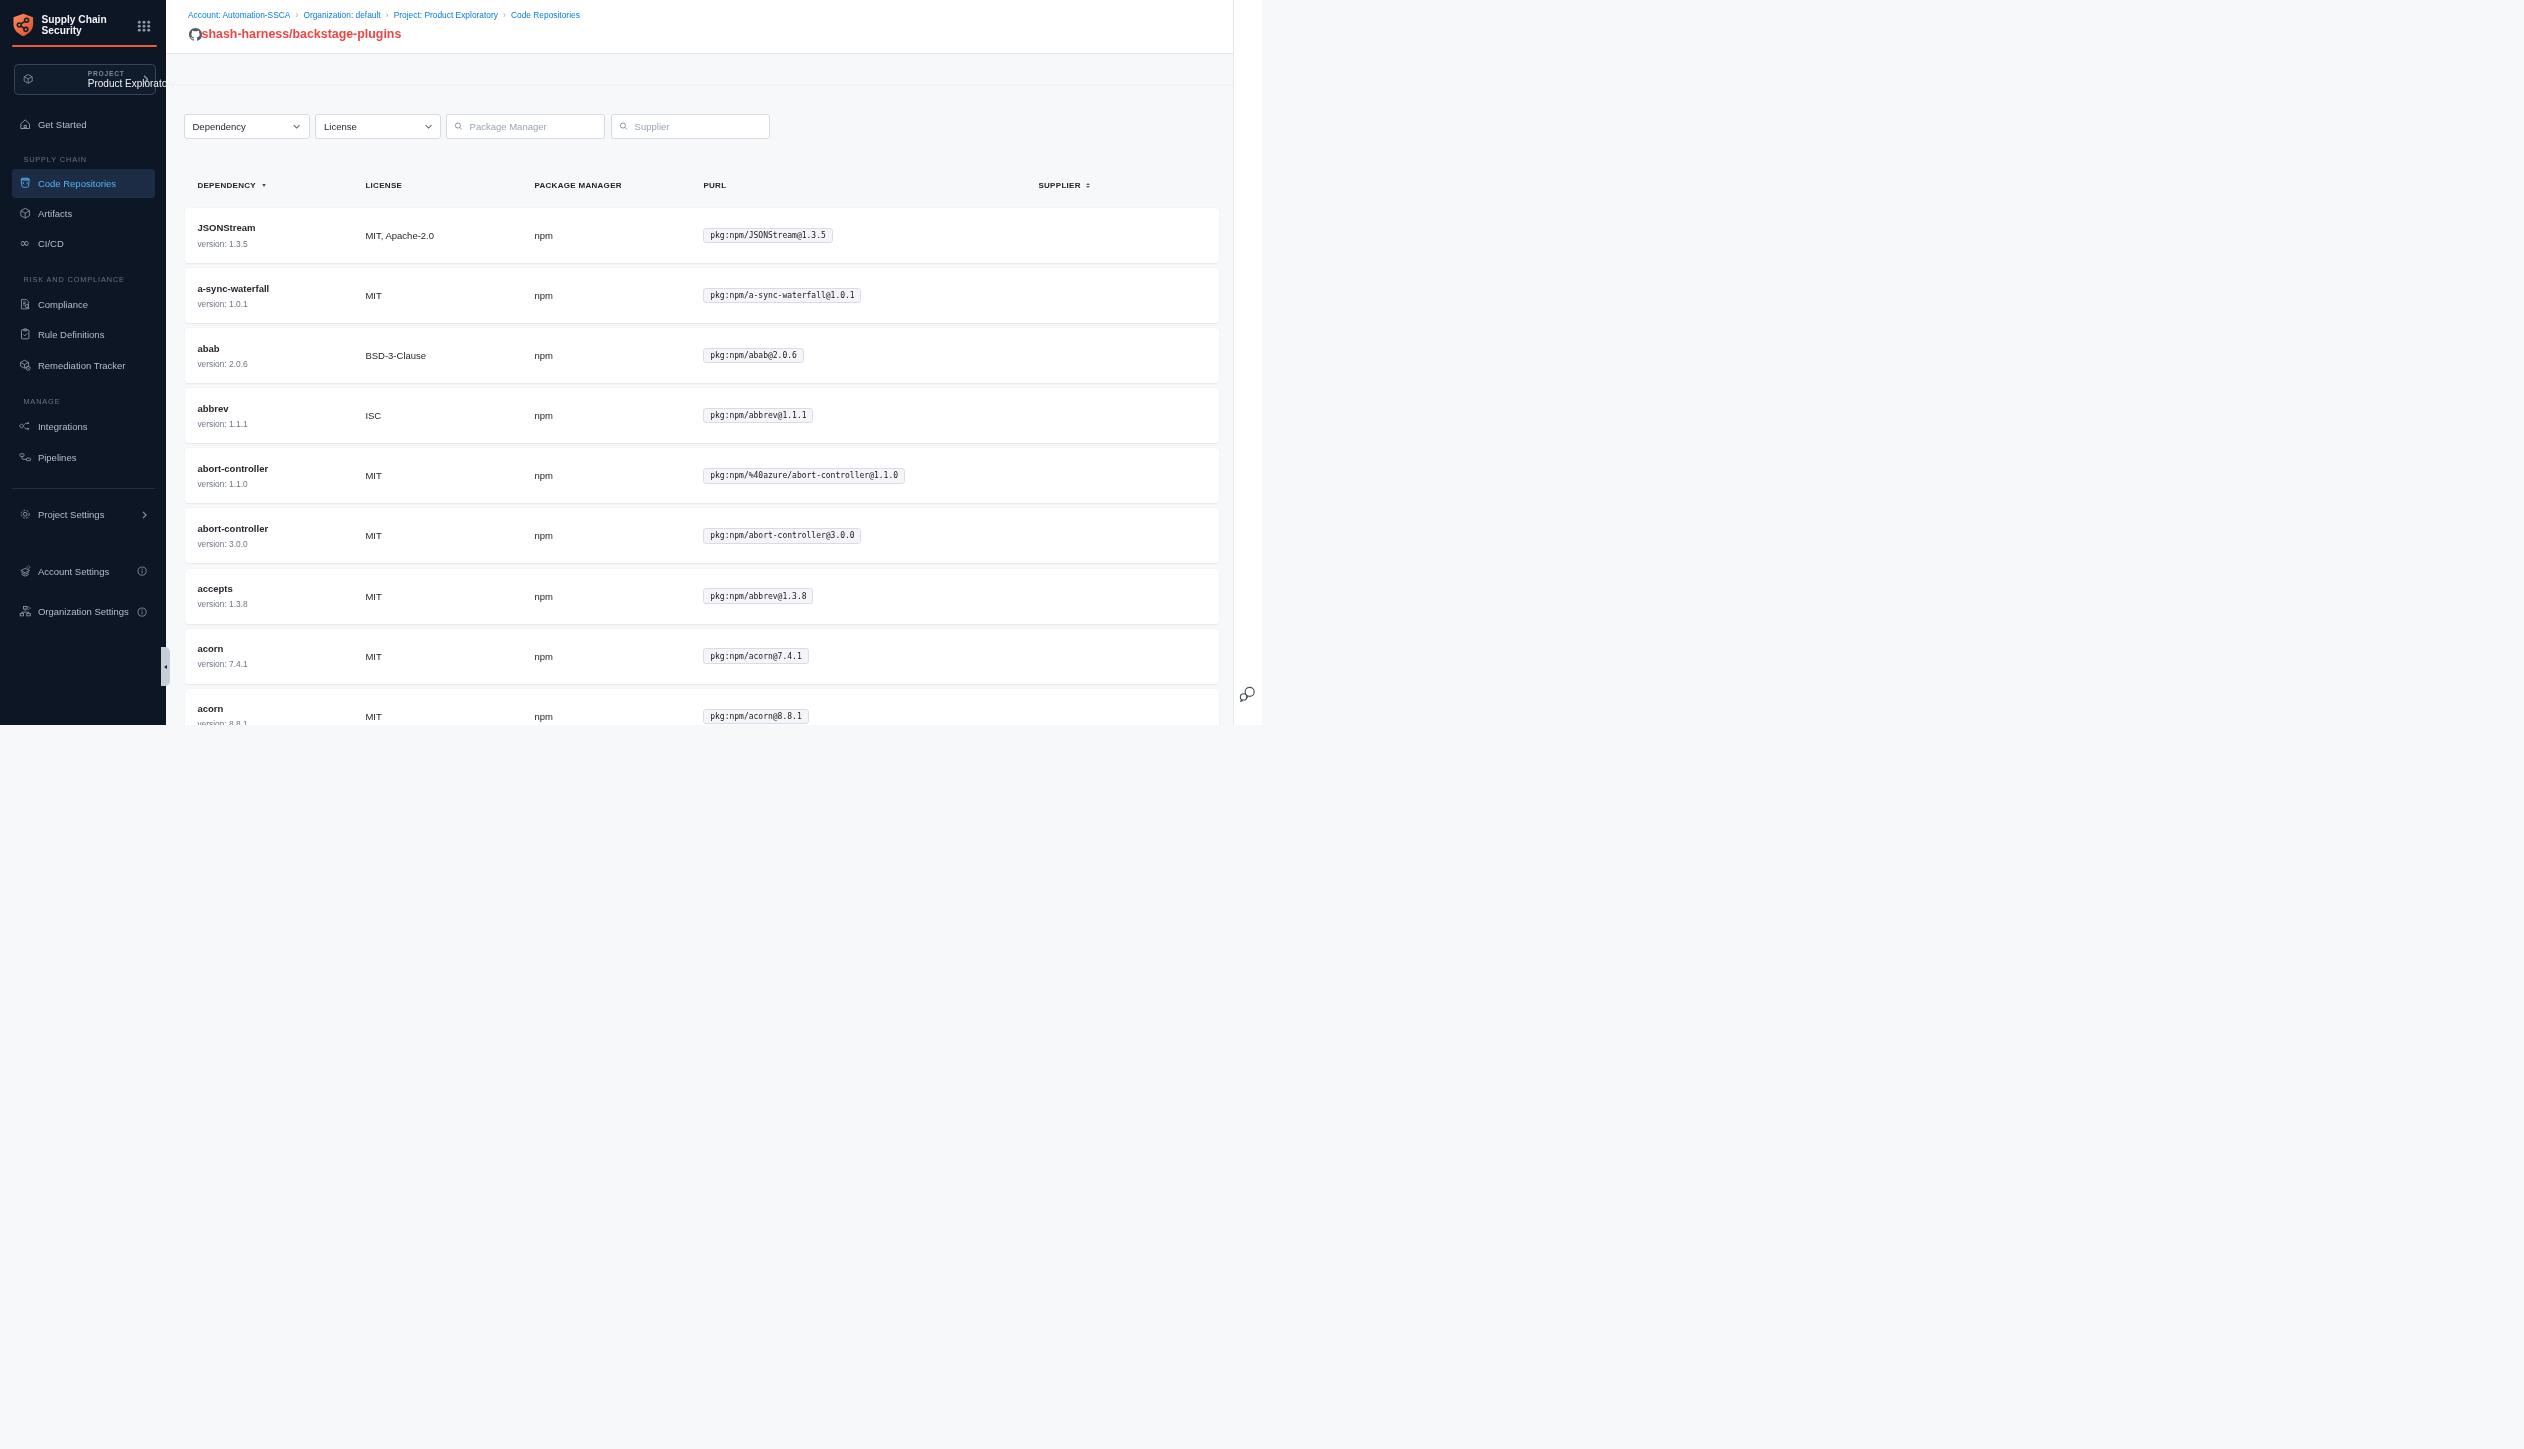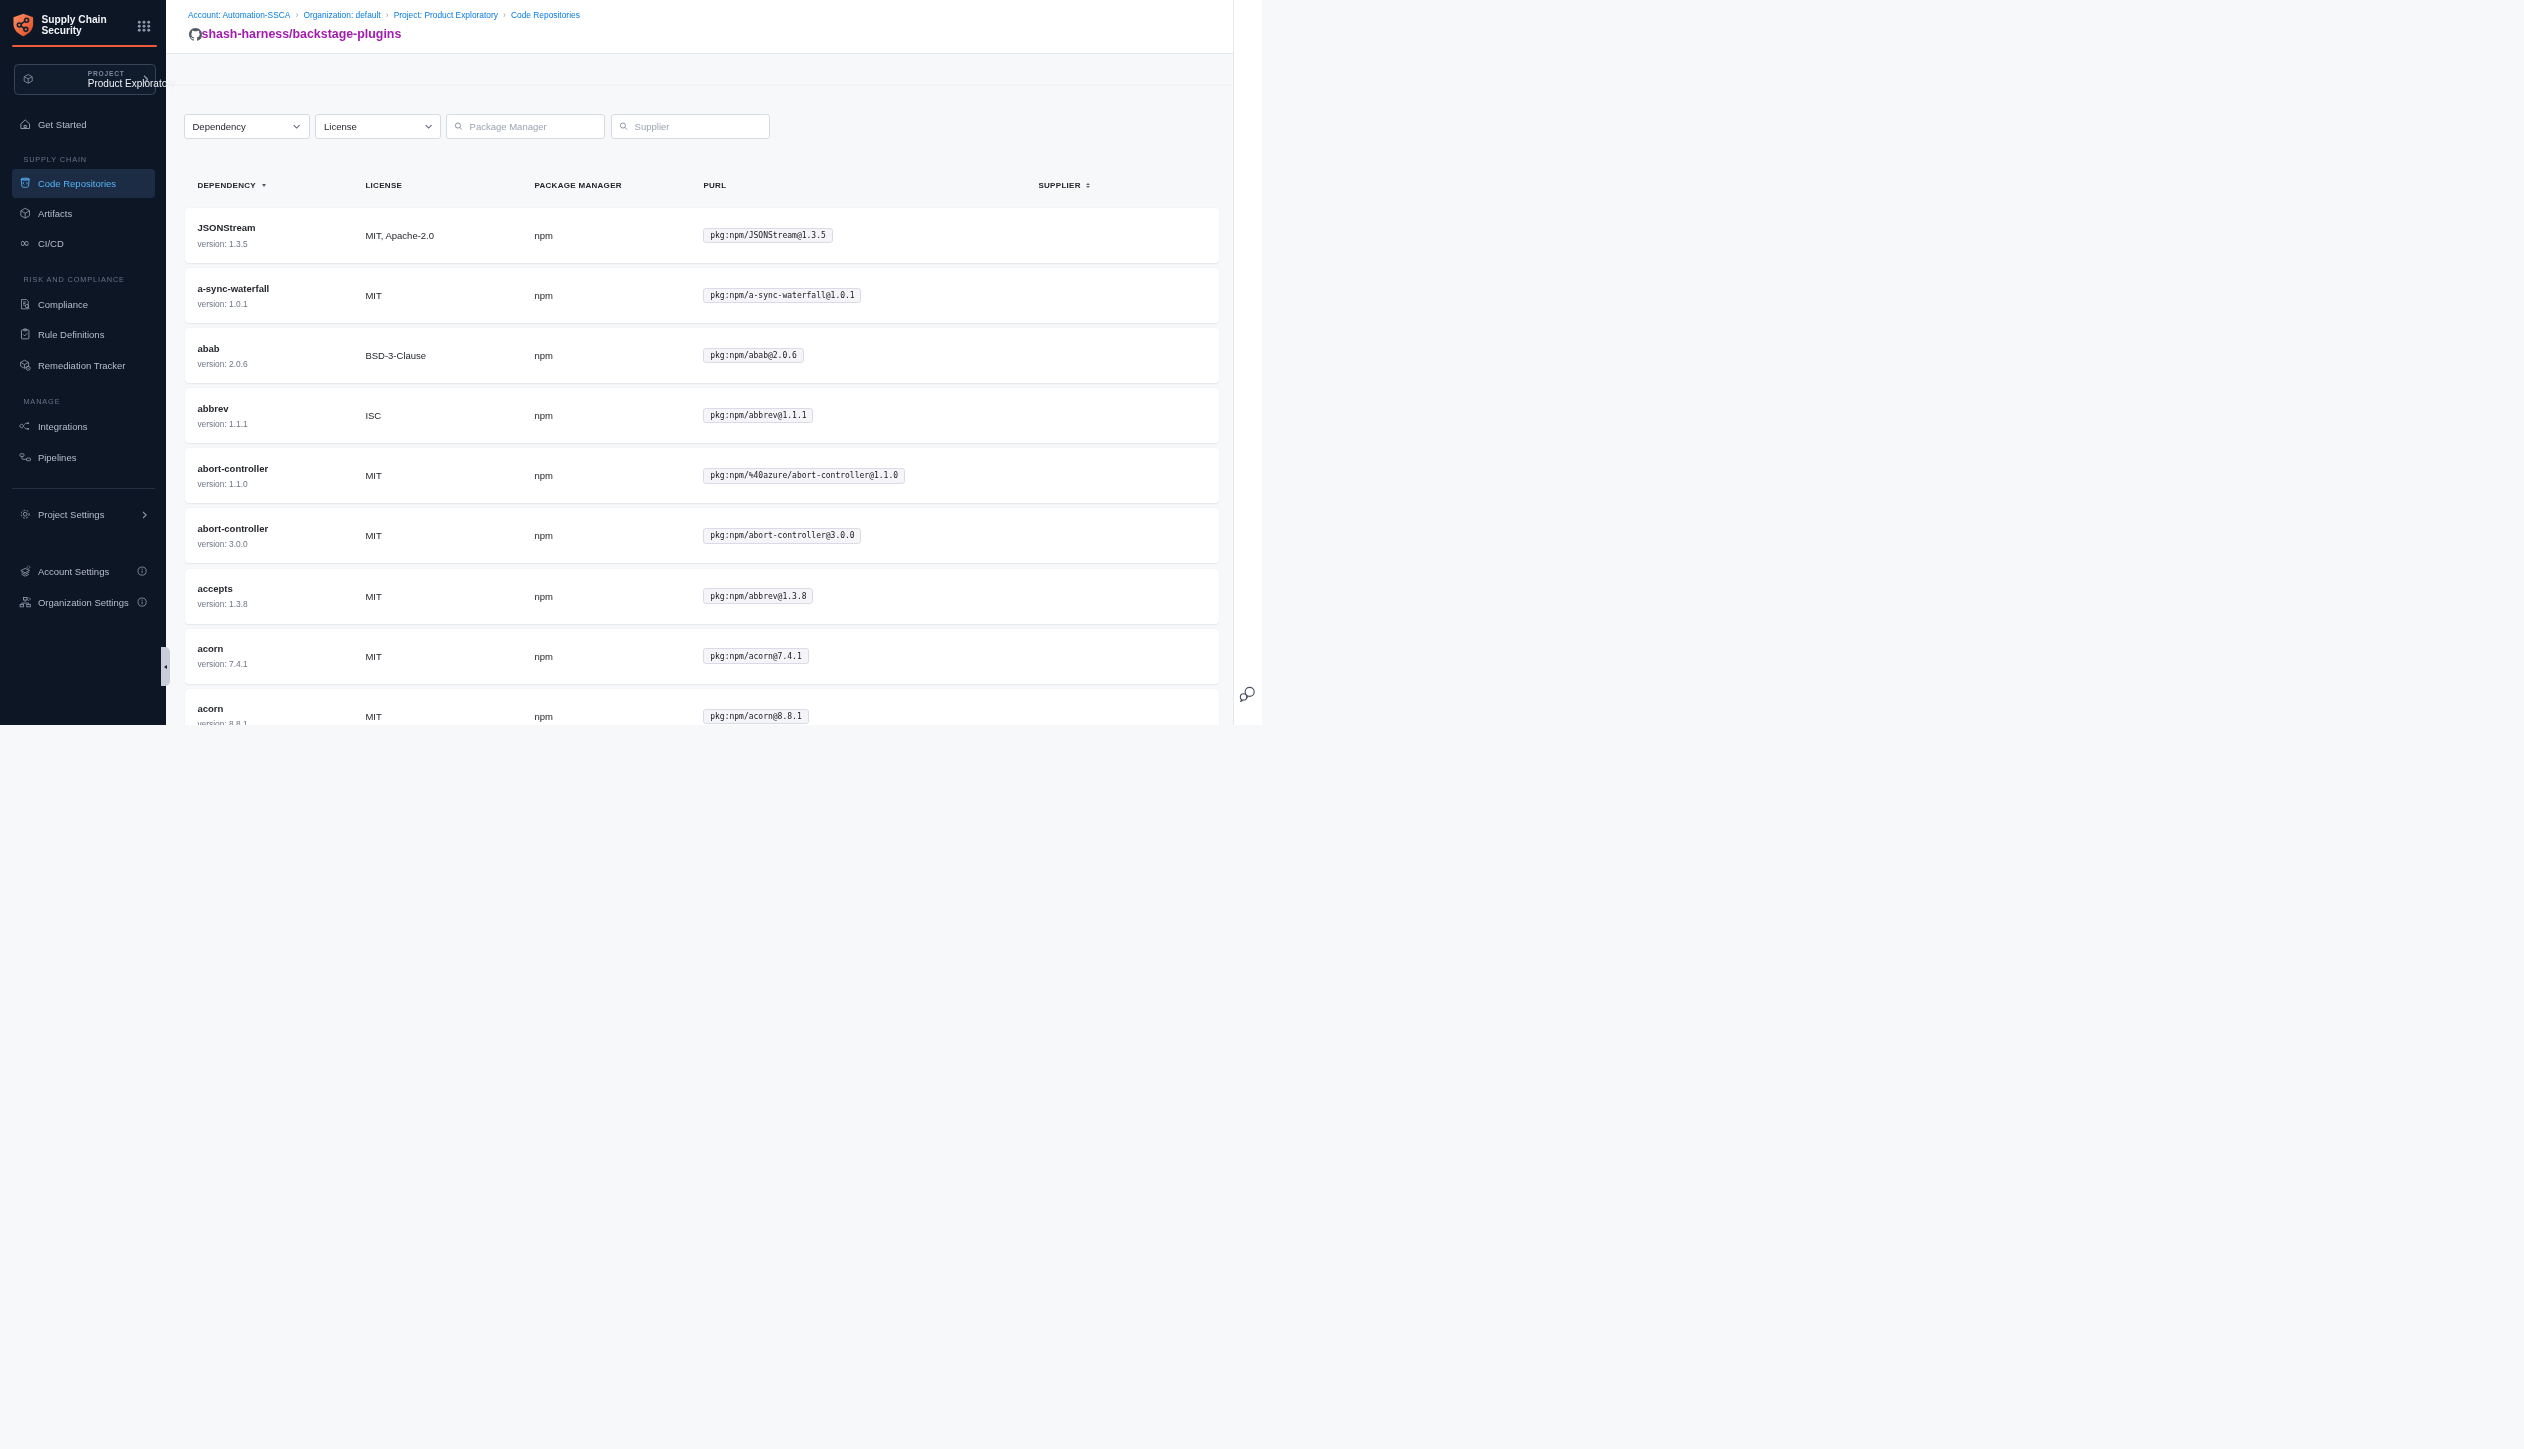--- a/index.html
+++ b/index.html
@@ -36,21 +36,21 @@
     display:flex;align-items:center;justify-content:center;margin-left:5.1px;margin-right:5.8px;}
   .collapse-handle{position:absolute;left:161px;top:647px;width:8.8px;height:39px;background:#c7cdd9;
     border-radius:0 5.1px 5.1px 0;z-index:9;display:flex;align-items:center;justify-content:center;cursor:pointer;}
   .collapse-tri{width:0;height:0;border-top:2.9px solid transparent;border-bottom:2.9px solid transparent;border-right:3.7px solid #1a2230;}
   
   .main{position:absolute;left:166px;top:0;width:1097px;height:725px;background:#f6f8fa;}
   .topbar{position:absolute;top:0;left:0;right:0;height:53px;background:#fff;border-bottom:0.7px solid #e4e7ec;}
   .breadcrumb{position:absolute;left:22px;top:10.2px;font-size:8.4px;color:#98a1ae;display:flex;align-items:center;gap:5.1px;}
   .breadcrumb a{color:#0a7ce0;text-decoration:none;cursor:pointer;}
   .title-row{position:absolute;left:22.6px;top:27px;display:flex;align-items:center;}
-  .page-title{margin-left:5.8px;font-size:12.4px;font-weight:700;color:#a21caf;}
+  .page-title{margin-left:5.8px;font-size:12.4px;font-weight:700;color:#ef4444;}
   .tabsbar{position:absolute;top:53px;left:0;right:0;height:31px;background:#fff;border-bottom:0.7px solid #e7eaef;
     box-shadow:0 1.5px 2.2px rgba(20,30,50,.05);display:flex;padding-left:45px;gap:34px;box-sizing:border-box;}
   .tab{font-size:10px;color:#4c5260;display:flex;align-items:center;padding:0 1.5px;height:100%;
     border-bottom:2.2px solid transparent;box-sizing:border-box;cursor:pointer;}
   .tab.active{color:#15181f;font-weight:700;border-bottom-color:#1668c8;}
   .content{position:absolute;top:84px;left:0;right:28.5px;bottom:0;overflow:hidden;
     box-shadow:inset 0 3.7px 3.7px -3.7px rgba(20,30,50,.07);}
   
   .filter{position:absolute;top:30px;height:25px;background:#fff;border:0.7px solid #d7dae1;border-radius:2.9px;
     box-sizing:border-box;display:flex;align-items:center;font-size:9.5px;color:#23262e;cursor:pointer;}
@@ -278,21 +278,21 @@
     <span>Account Settings</span>
     <span class="trail">
       <svg width="10.2" height="10.2" viewBox="0 0 16 16" fill="none" stroke="#9aa2b3" stroke-width="1.2">
         <circle cx="8" cy="8" r="6.4"></circle>
           <path d="M8 7.3v4"></path>
           <circle cx="8" cy="4.9" r=".9" fill="#9aa2b3" stroke="none"></circle>
       </svg>
     </span>
   </div>
 
-  <div class="nav-item" style="top:588px;">
+  <div class="nav-item" style="top:588px;align-items:flex-end;">
     <span class="ic">
       <svg width="12.4" height="12.4" viewBox="0 0 20 20" fill="none" stroke="currentColor" stroke-width="1.3">
         <rect x="7.2" y="2.5" width="5.6" height="4"></rect>
           <rect x="1.8" y="13.5" width="5.6" height="4"></rect>
           <rect x="12.6" y="13.5" width="5.6" height="4"></rect>
         <path d="M10 6.5v3M4.6 13.5v-2h10.8v2"></path>
         <circle cx="15.8" cy="5" r="2.2" stroke-dasharray="1.6 1.2"></circle>
       </svg>
     </span>
     <span>Organization Settings</span>

